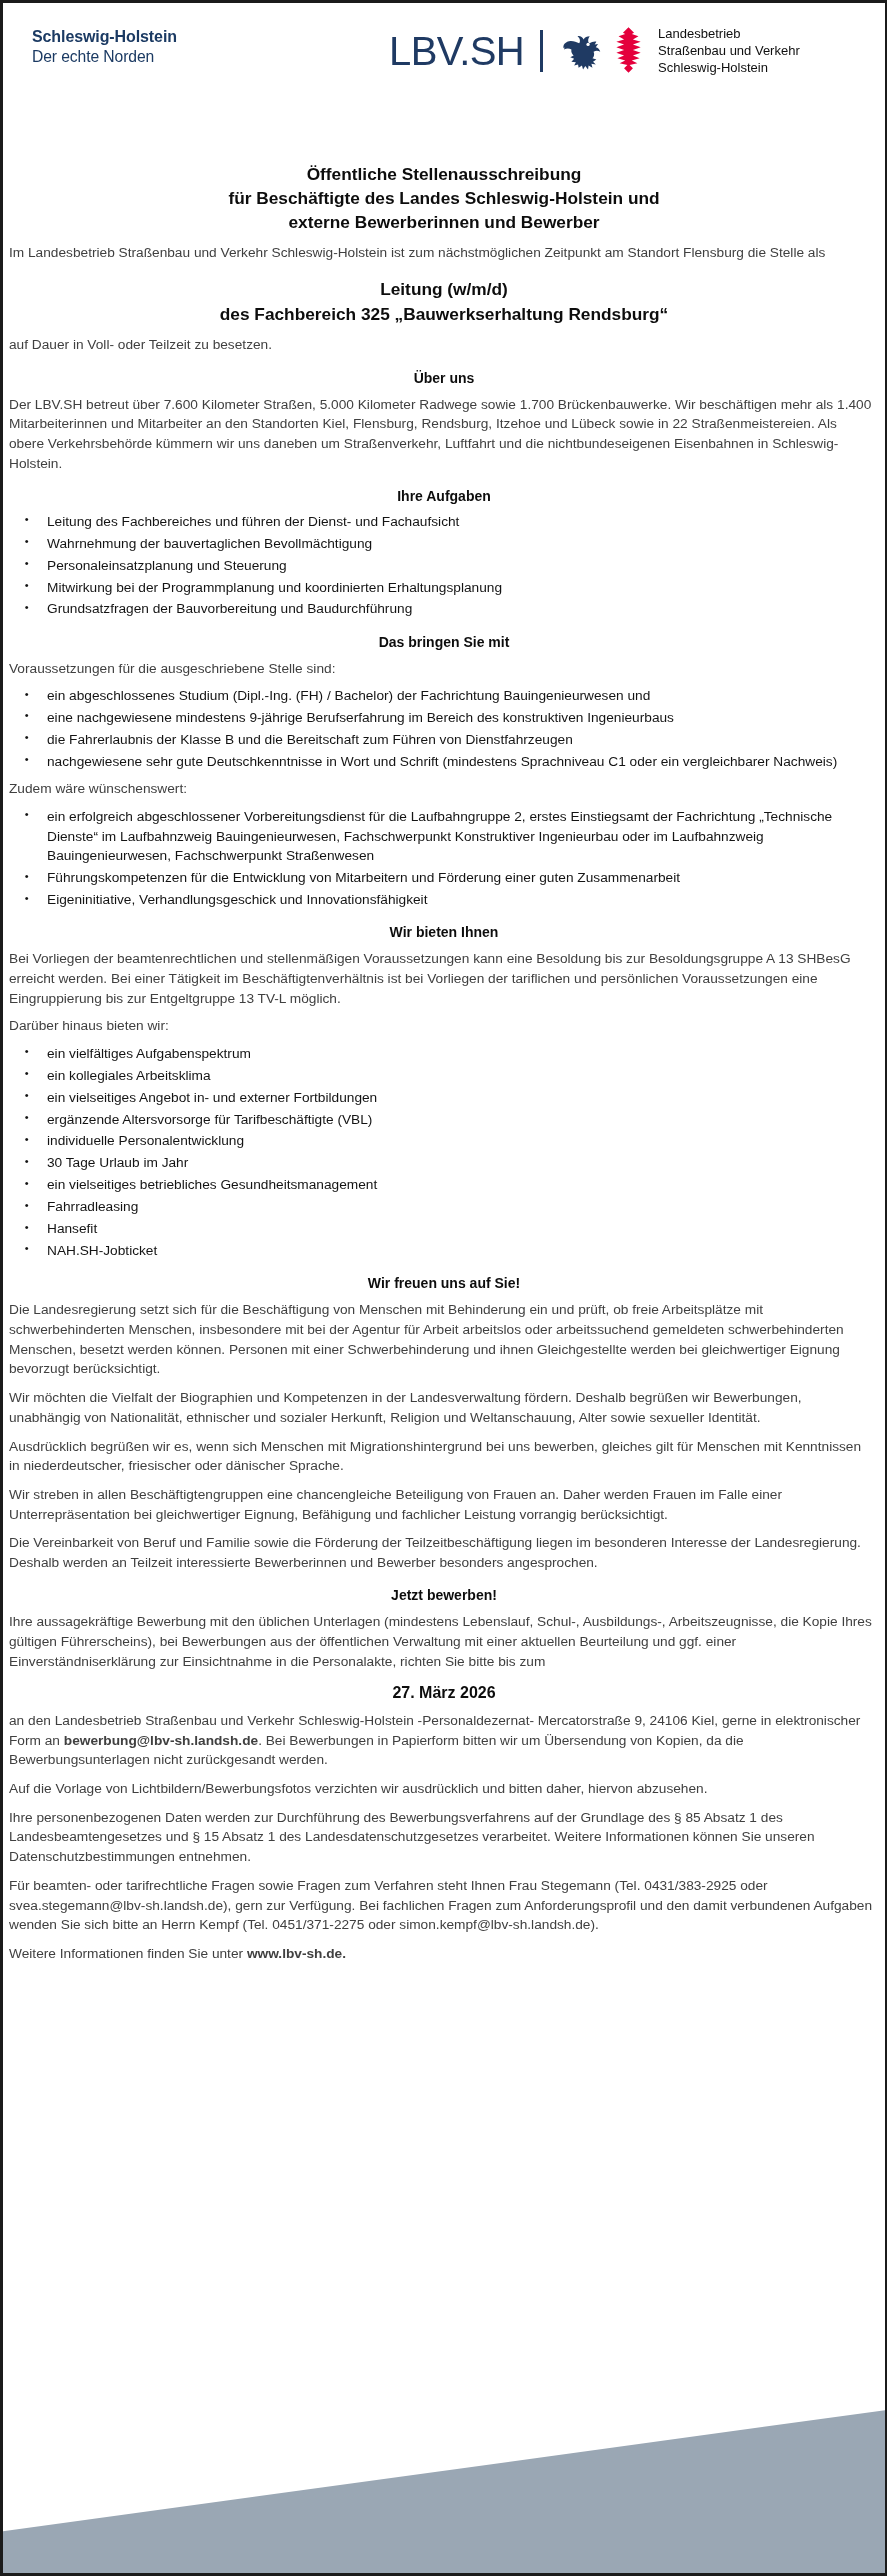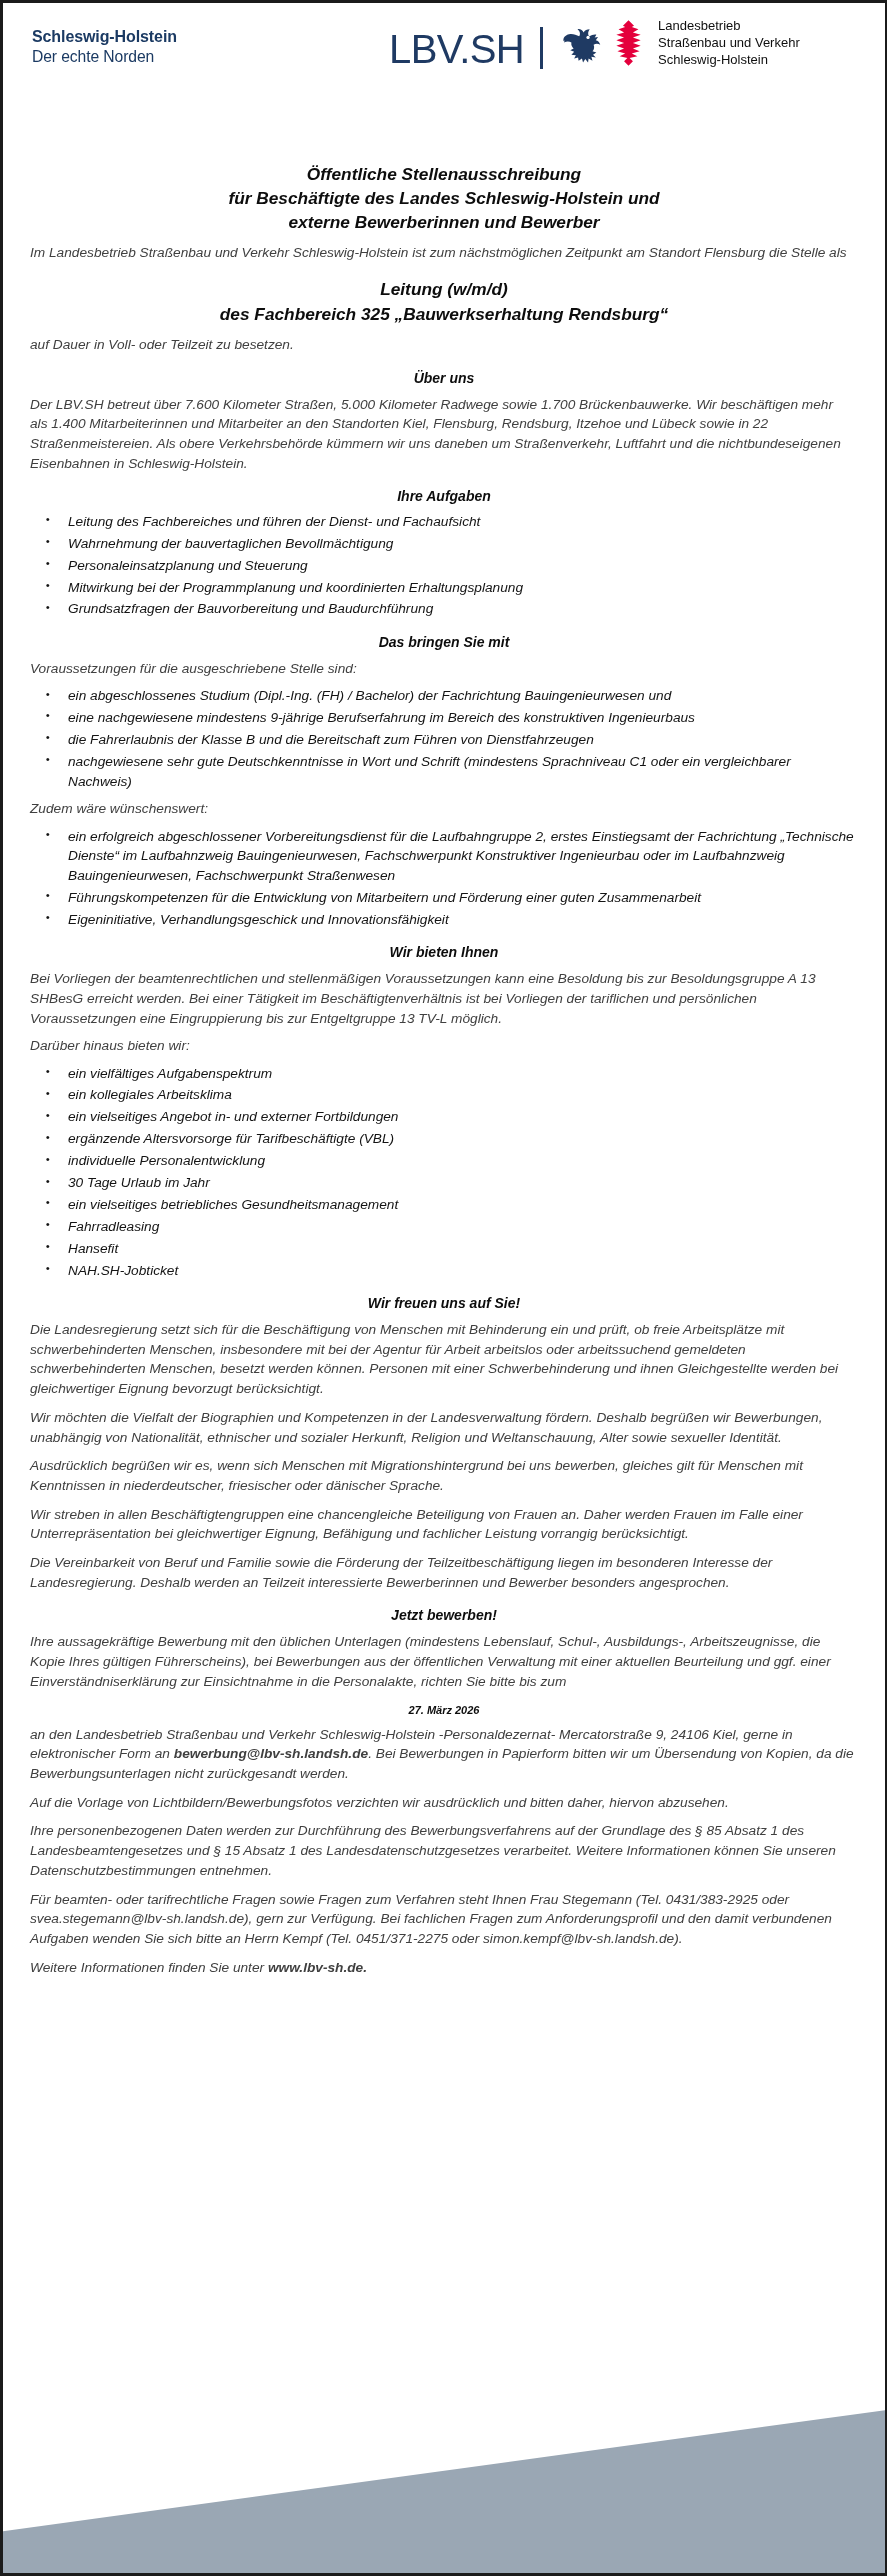--- a/index.html
+++ b/index.html
@@ -47,23 +47,23 @@
   }
   .sh-brand .l2 {
     font-size: 15.7px;
     font-weight: normal;
     letter-spacing: -0.1px;
   }
 
   .lbv-logo {
     position: absolute;
     left: 386px;
-    top: 15px;
+    top: 23px;
     display: flex;
-    align-items: flex-end;
+    align-items: center;
     gap: 4px;
   }
   .lbv-word {
     font-size: 40px;
     font-weight: 400;
     color: #1f3a63;
     letter-spacing: -0.6px;
     line-height: 1;
     font-family: "Liberation Sans", sans-serif;
   }
@@ -83,23 +83,22 @@
     font-size: 13px;
     line-height: 1.30;
     color: #0f0f0f;
     font-family: "Liberation Sans", sans-serif;
     white-space: nowrap;
   }
 
   
   .content {
     position: relative;
-    padding: 0 27px;
+    padding: 0 6px;
     z-index: 2;
-    font-style: italic;
   }
   h1.maintitle {
     font-size: 17.3px;
     font-weight: bold;
     line-height: 1.40;
     text-align: center;
     margin: 14.5px 0 0 0;
     color: #0d0d0d;
   }
   .poshead {
@@ -142,21 +141,21 @@
   ul.bullets li::before {
     content: "\2022";
     position: absolute;
     left: 15.7px;
     top: -0.6px;
     font-size: 11.2px;
     color: #141414;
   }
   .bold { font-weight: bold; }
   .datehead {
-    font-size: 11px;
+    font-size: 16px;
     font-weight: bold;
     text-align: center;
     margin: 12.3px 0 0 0;
     color: #0d0d0d;
   }
 
   
   .wedge {
     position: absolute;
     left: 0;

